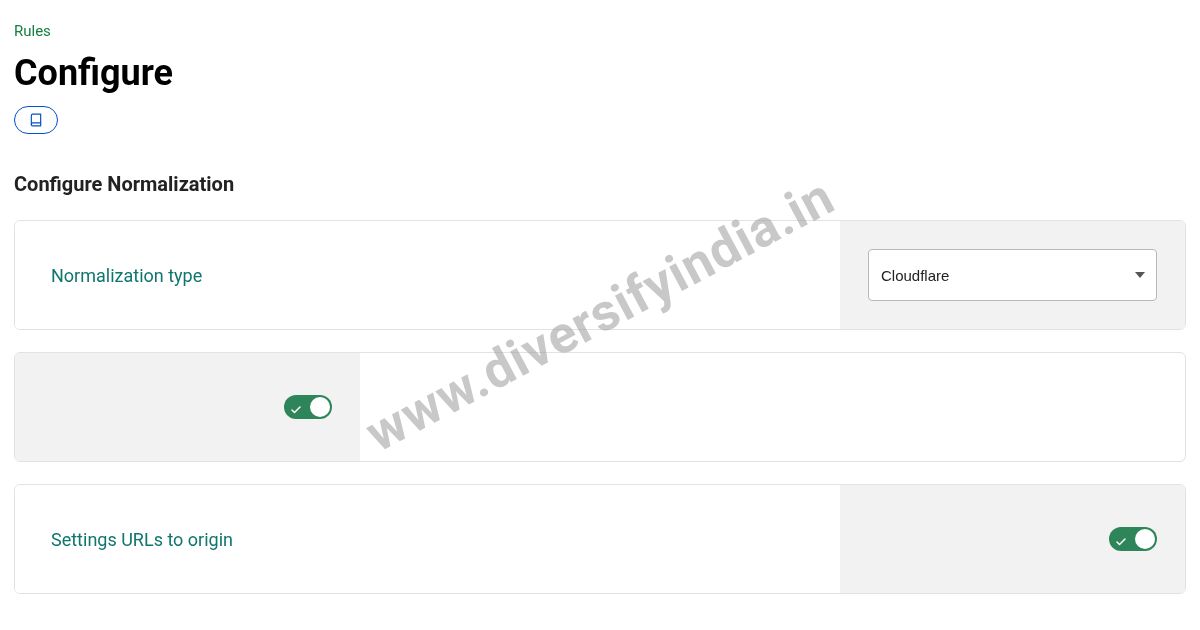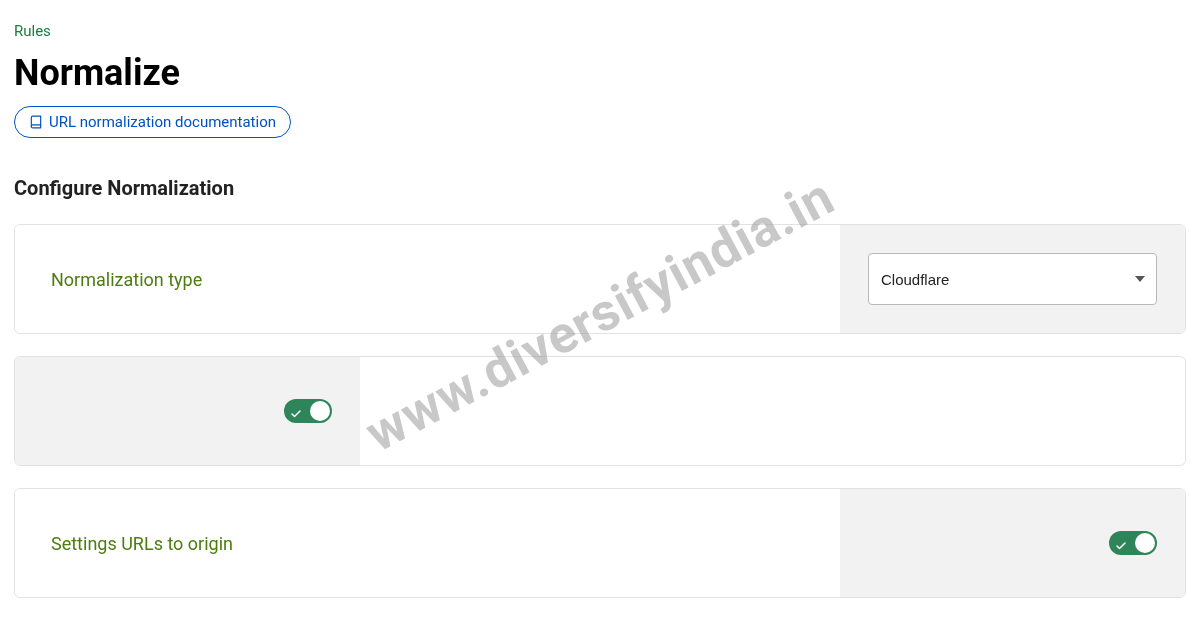--- a/index.html
+++ b/index.html
@@ -62,21 +62,21 @@
   .card-right {
     width: 345px;
     background: #f2f2f2;
     display: flex;
     align-items: center;
     justify-content: center;
     padding: 0 28px;
   }
   .card-label {
     font-size: 18px;
-    color: #4d7c0f;
+    color: #0f766e;
   }
   .select-wrap {
     position: relative;
     width: 100%;
   }
   .select-wrap select {
     width: 100%;
     height: 52px;
     border: 1px solid #b8b8b8;
     border-radius: 4px;
@@ -144,30 +144,29 @@
     letter-spacing: 1px;
     z-index: 20;
   }
 </style>
 </head>
 <body>
 
 
 
 <div class="breadcrumb">Rules</div>
-<h1 class="page-title">Normalize</h1>
+<h1 class="page-title">Configure</h1>
 
 <a class="doc-pill">
   <span>
     <svg viewBox="0 0 24 24" fill="none" stroke="#0051c3" stroke-width="2" stroke-linecap="round" stroke-linejoin="round">
       <path d="M4 19.5A2.5 2.5 0 0 1 6.5 17H20"></path>
       <path d="M6.5 2H20v20H6.5A2.5 2.5 0 0 1 4 19.5v-15A2.5 2.5 0 0 1 6.5 2z"></path>
     </svg>
   </span>
-  <span>URL normalization documentation</span>
 </a>
 
 <div class="section-title">Configure Normalization</div>
 
 
 <div class="card">
   <div class="card-left">
     <span class="card-label">Normalization type</span>
   </div>
   <div class="card-right">

